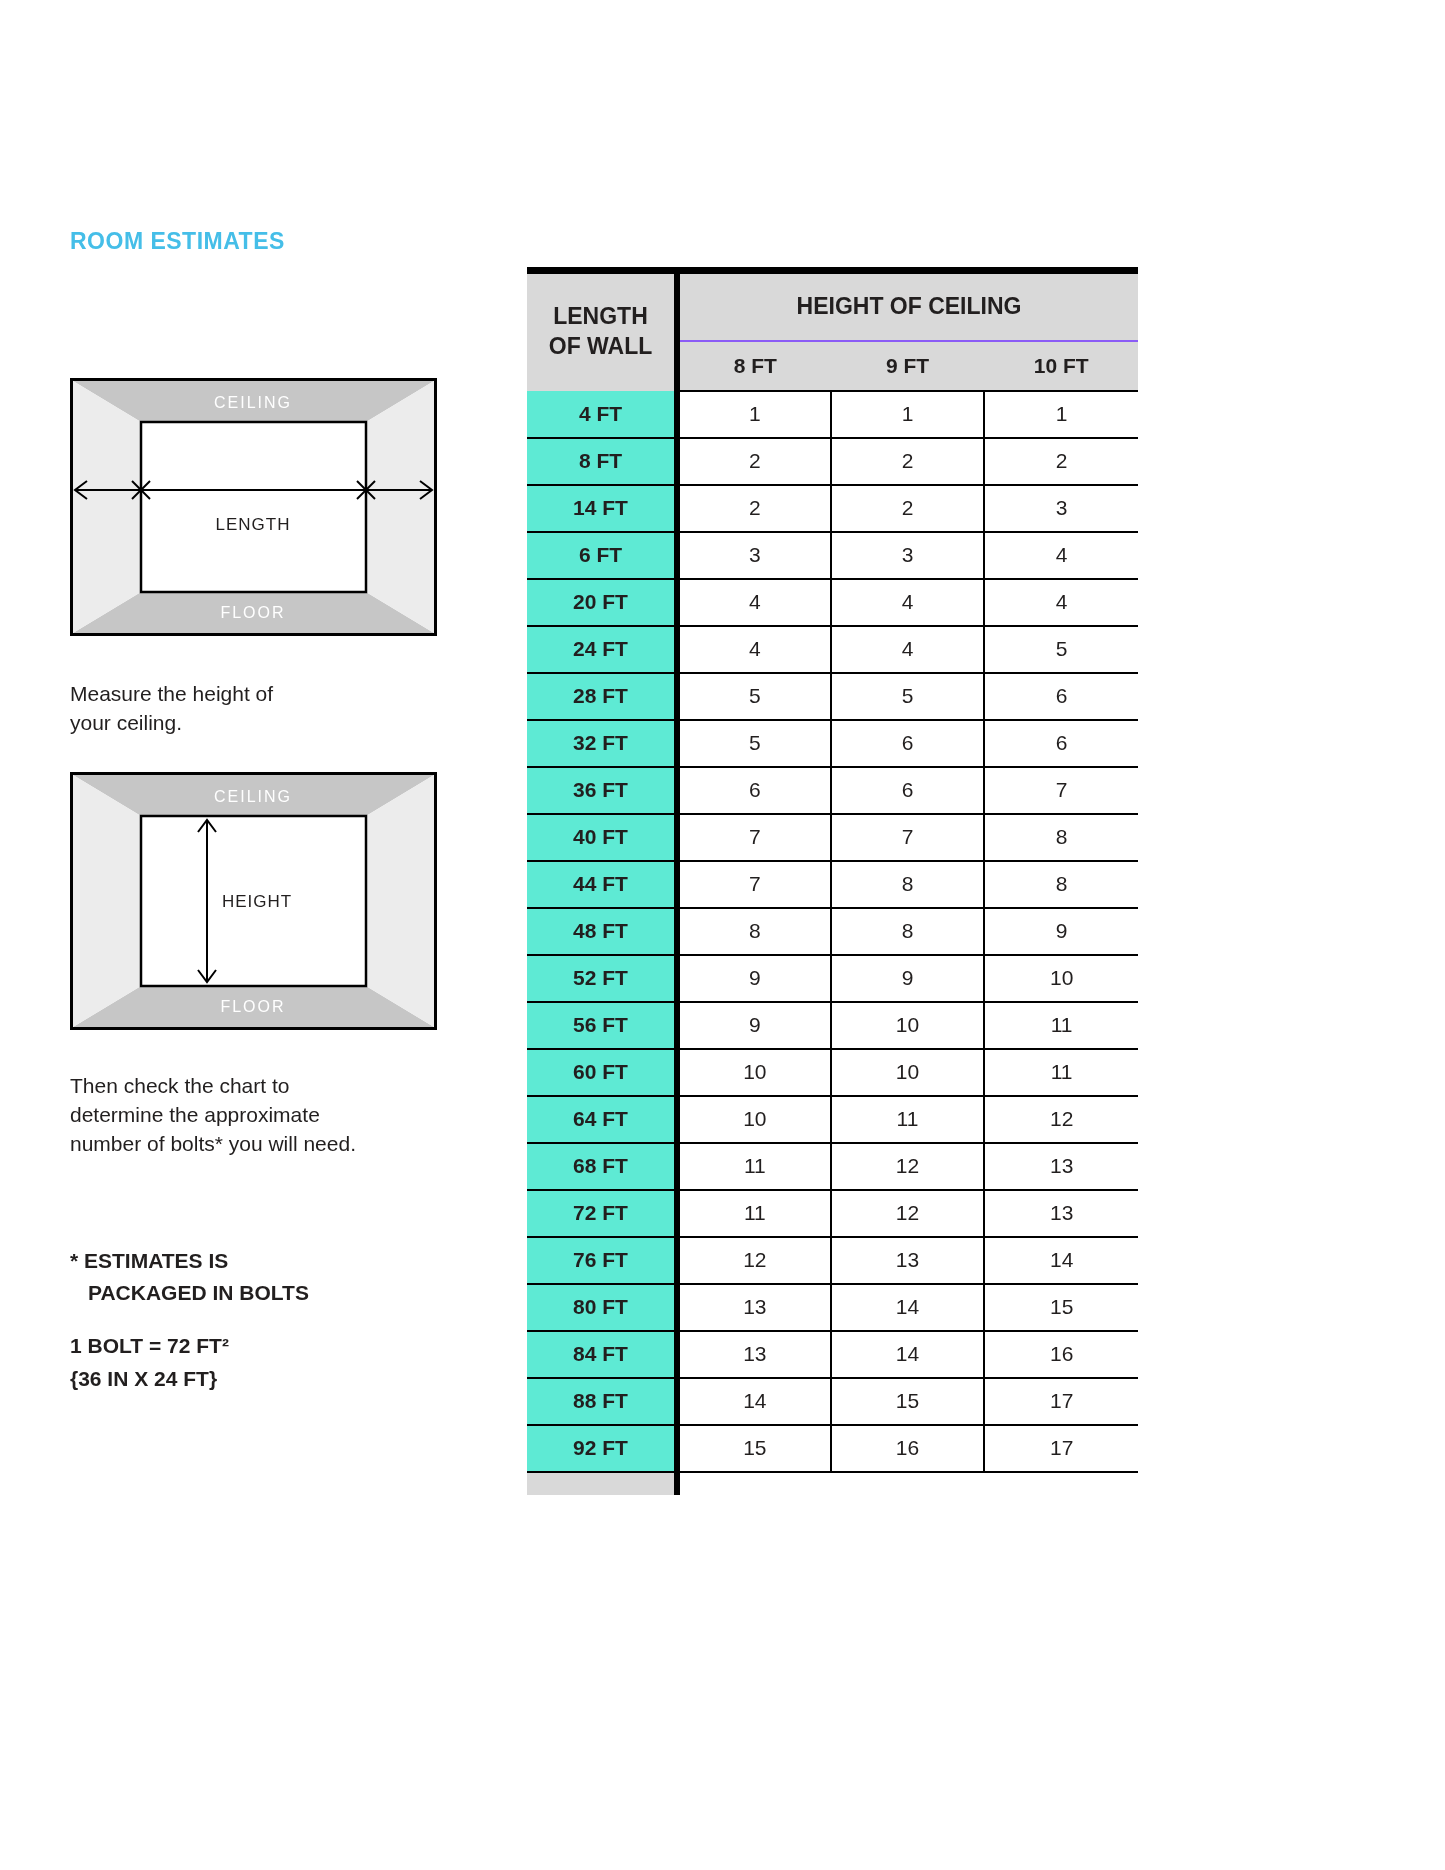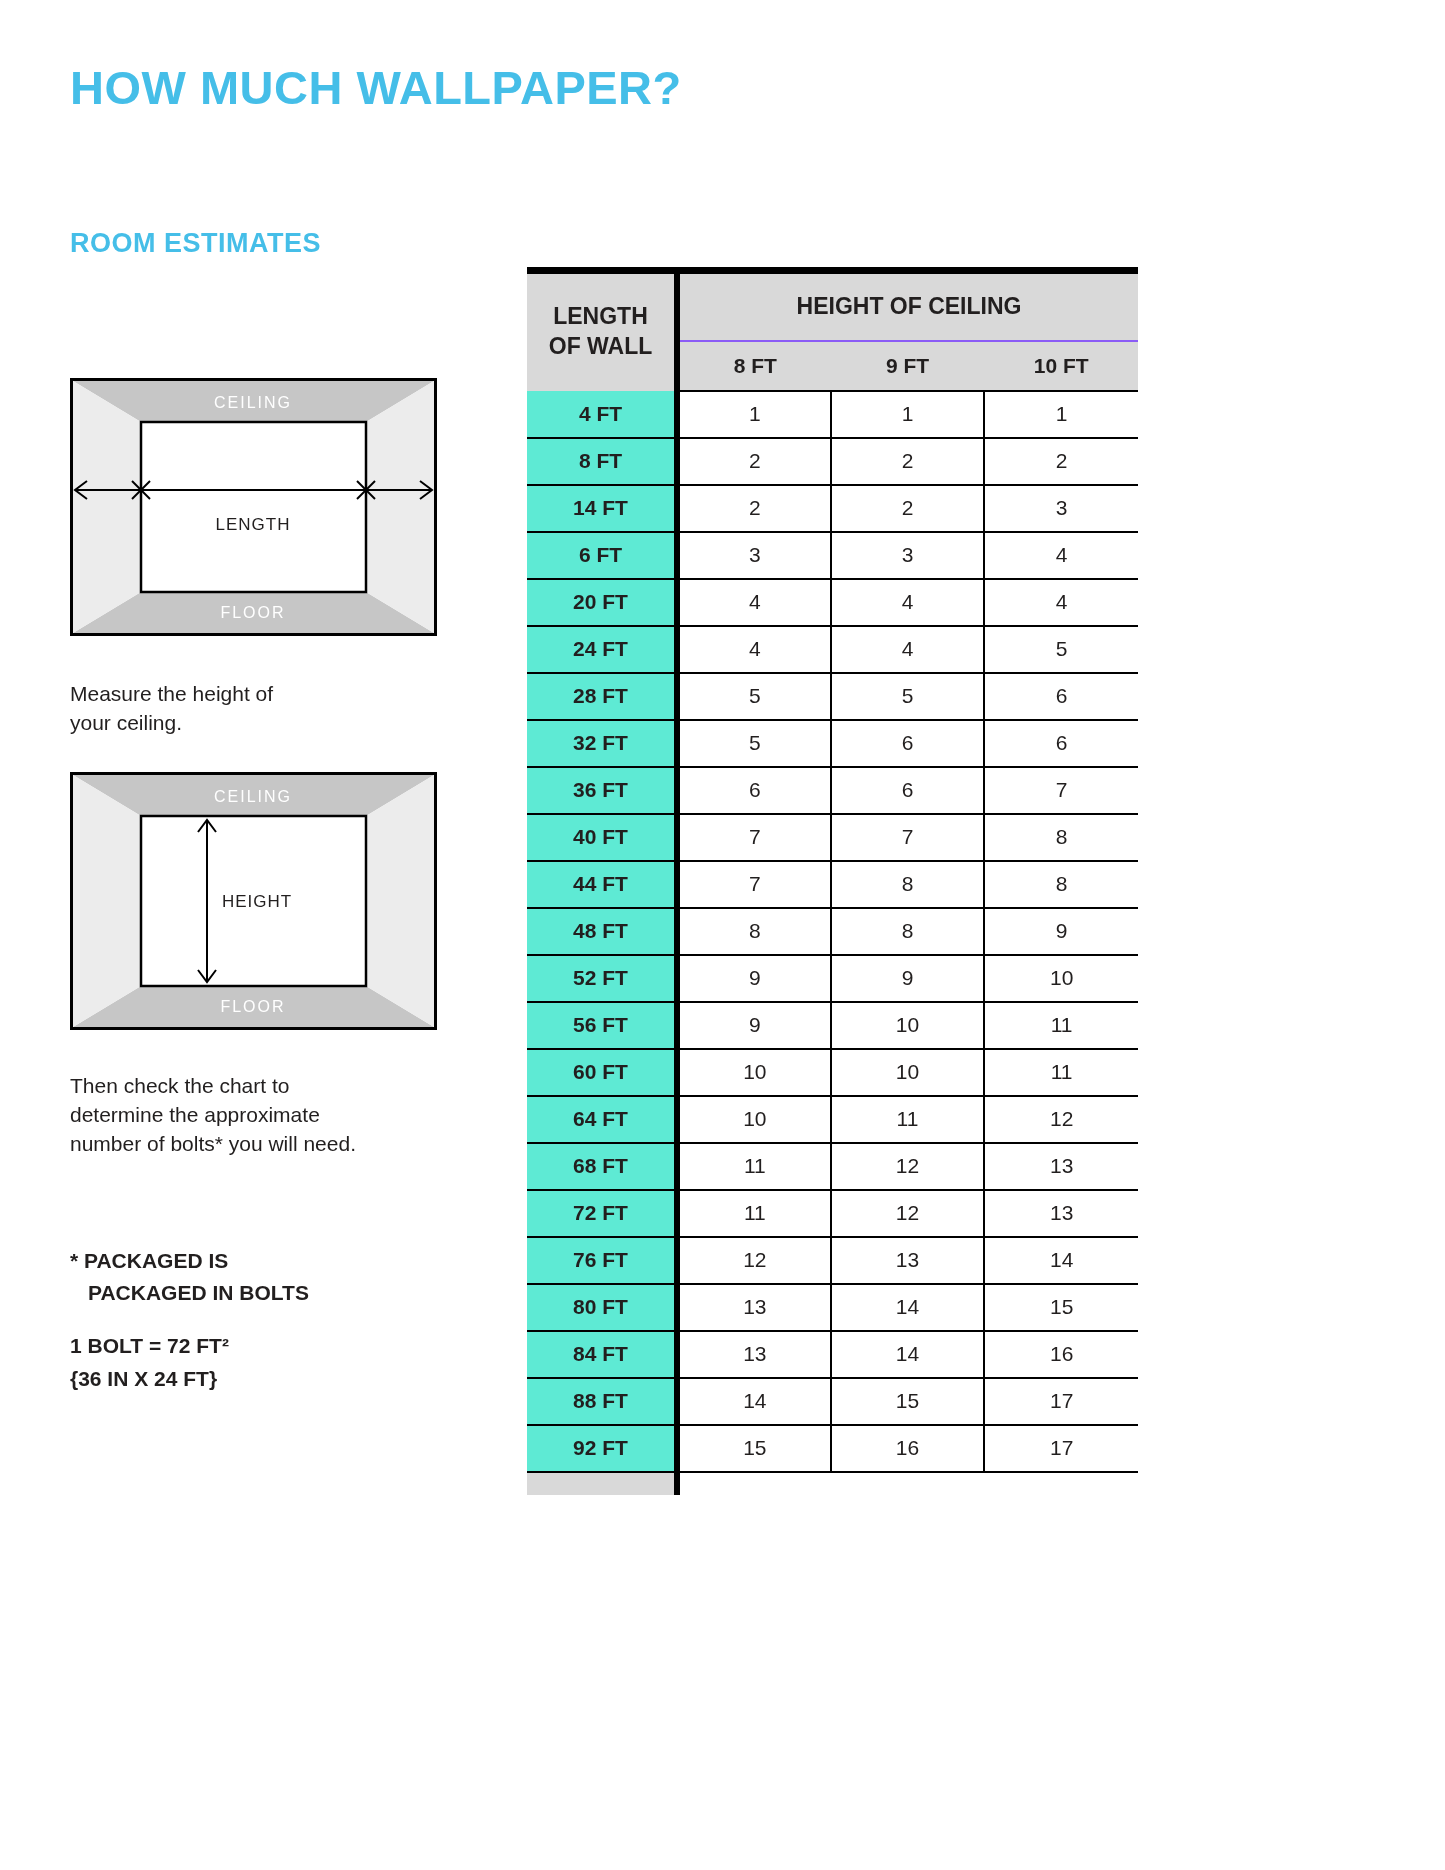--- a/index.html
+++ b/index.html
@@ -5,21 +5,21 @@
   * { margin: 0; padding: 0; box-sizing: border-box; }
   body { background: #ffffff; font-family: "Liberation Sans", sans-serif; color: #221f1f; }
   .page { position: relative; width: 1445px; height: 1870px; background: #fff; overflow: hidden; }
 
   .page-title {
     position: absolute; left: 70px; top: 60px;
     font-size: 47px; font-weight: bold; color: #45bee8; letter-spacing: 0.5px;
   }
 
   .section-heading {
-    position: absolute; font-size: 27px; font-weight: bold; color: #45bee8; letter-spacing: 0.5px;
+    position: absolute; font-size: 23px; font-weight: bold; color: #45bee8; letter-spacing: 0.5px;
   }
   .heading-left { left: 70px; top: 228px; }
   .heading-right { left: 527px; top: 228px; width: 611px; text-align: center; }
 
   .step-text {
     position: absolute; left: 70px; width: 420px;
     font-size: 21px; line-height: 1.38; color: #221f1f; white-space: pre-line;
   }
   .step1 { top: 285px; }
   .step2 { top: 680px; }
@@ -66,21 +66,20 @@
   .value-cell + .value-cell { border-left: 2px solid #000; }
   tr.spacer-row { border-bottom: none; }
   .spacer-label { height: 23px; background: #d9d9d9; border-right: 6px solid #000; }
   .spacer-data { background: #fff; }
 </style>
 </head>
 <body>
 
 <div class="page">
 
-  <h1 class="page-title">HOW MUCH WALLPAPER?</h1>
 
   <div class="section-heading heading-left">ROOM ESTIMATES</div>
 
 
   <div class="diagram diagram1">
     <svg width="367" height="258" viewBox="0 0 367 258">
       <rect x="1.5" y="1.5" width="364" height="255" fill="#ffffff" stroke="#000" stroke-width="3"></rect>
       <polygon points="3,3 364,3 296,44 71,44" fill="#c6c6c6"></polygon>
       <polygon points="3,255 364,255 296,214 71,214" fill="#c6c6c6"></polygon>
       <polygon points="3,3 71,44 71,214 3,255" fill="#ececec"></polygon>
@@ -121,21 +120,21 @@
       </g>
       <text class="svg-room-text" x="152" y="135" text-anchor="start" font-size="17" letter-spacing="1" fill="#221f1f">HEIGHT</text>
     </svg>
   </div>
 
   <div class="step-text step3">Then check the chart to
 determine the approximate
 number of bolts* you will need.</div>
 
   <div class="note-block">
-    <div class="note-line1">* PACKAGED IS</div>
+    <div class="note-line1">* ESTIMATES IS</div>
     <div class="note-line2">PACKAGED IN BOLTS</div>
   </div>
 
   <div class="bolt-block">
     <div>1 BOLT = 72 FT²</div>
     <div>{36 IN X 24 FT}</div>
   </div>
 
   <div class="table-wrap">
     <table class="bolt-table">

